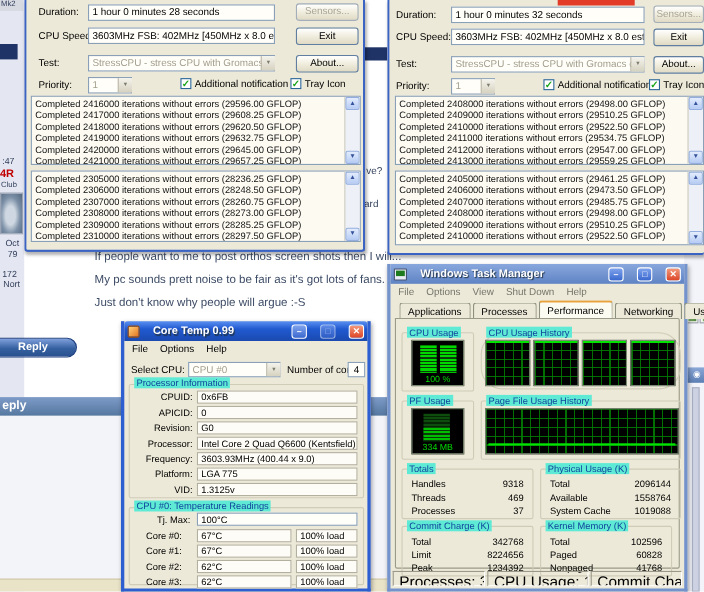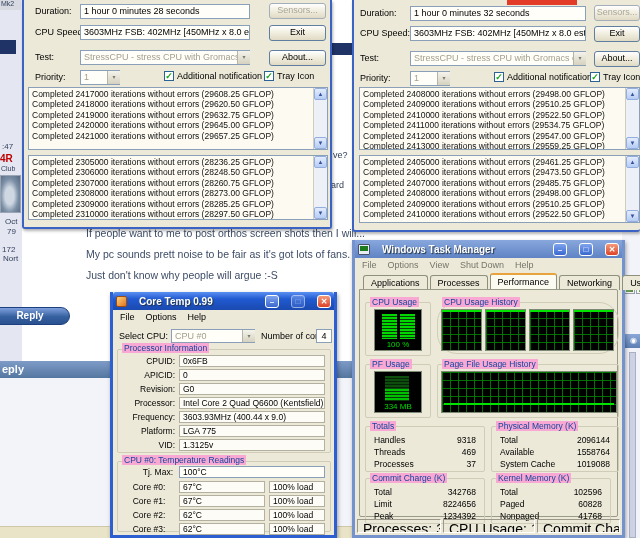--- a/index.html
+++ b/index.html
@@ -42,21 +42,21 @@
   .sarrow{position:absolute;left:0;width:13px;height:12px;background:linear-gradient(180deg,#e3ecfd,#b6ccf4);border:1px solid #93aede;border-radius:2px;font-size:6px;color:#35529b;text-align:center;line-height:11px;}
   .sarrow.up{top:0;} .sarrow.down{bottom:0;}
 
   .titlebar{position:absolute;left:0;top:0;right:0;height:18px;display:flex;align-items:center;padding:0 3px;gap:12px;}
   .ttext{color:#fff;font-weight:bold;font-size:10px;flex:1;white-space:nowrap;overflow:hidden;text-shadow:1px 1px 1px #234;}
   .tbtn{width:14px;height:13px;border:1px solid #fff;border-radius:3px;font-size:8px;line-height:11px;text-align:center;color:#fff;font-weight:bold;flex:0 0 auto;}
   .tbtn.min,.tbtn.max{background:linear-gradient(180deg,#7fa3ec,#3a68cf);}
   .tbtn.close{background:linear-gradient(180deg,#f49a7c,#dd4426);}
   .menubar{position:absolute;font-size:9px;color:#000;display:flex;}
   .menubar span{padding:1px 6px 1px 5px;}
-  .grouplabel{position:absolute;font-size:8.5px;color:#10449c;background:#f9a8d4;padding:0 2px;white-space:nowrap;}
+  .grouplabel{position:absolute;font-size:8.5px;color:#10449c;background:#5eead4;padding:0 2px;white-space:nowrap;}
   .gbox{position:absolute;border:1px solid #cfccb8;border-radius:2px;}
 
   
   #coretemp{border:3px solid #2e5fd0;border-top:none;box-shadow:1px 2px 4px rgba(0,0,0,.35);}
   .ct-title{background:linear-gradient(180deg,#5a90f2,#2059d0 40%,#1b4ab0);border-radius:3px 3px 0 0;}
   .ct-icon{width:11px;height:11px;background:linear-gradient(135deg,#ffd27a,#e2731f);border:1px solid #9a4f10;border-radius:2px;flex:0 0 auto;}
   .ct-rows{position:absolute;}
   .ct-row{height:14px;position:relative;}
   .ct-lbl{position:absolute;left:0;width:52px;text-align:right;font-size:8.5px;top:1px;}
   .ct-val{position:absolute;left:56px;right:0;top:0;height:12px;background:#fdfcf6;border:1px solid #b4b0a0;font-size:8.5px;padding:0 3px;white-space:nowrap;overflow:hidden;}
@@ -155,20 +155,21 @@
       <span class="chkbox">✓</span>
       <span>Additional notification</span>
     </span>
     <span class="chk" style="left:240px;top:71px;">
       <span class="chkbox">✓</span>
       <span>Tray Icon</span>
     </span>
 
     <div class="logbox" style="left:4px;top:87px;width:300px;height:63px;">
       <div class="loglines">
+          <div class="logline">Completed 2416000 iterations without errors (29596.00 GFLOP)</div>
           <div class="logline">Completed 2417000 iterations without errors (29608.25 GFLOP)</div>
           <div class="logline">Completed 2418000 iterations without errors (29620.50 GFLOP)</div>
           <div class="logline">Completed 2419000 iterations without errors (29632.75 GFLOP)</div>
           <div class="logline">Completed 2420000 iterations without errors (29645.00 GFLOP)</div>
           <div class="logline">Completed 2421000 iterations without errors (29657.25 GFLOP)</div>
         </div>
       <div class="vscroll">
         <div class="sarrow up">▲</div>
         <div class="sarrow down">▼</div>
       </div>
@@ -394,21 +395,21 @@
             <span class="tm-l">Threads</span>
             <span class="tm-v">469</span>
           </div>
           <div class="tm-row">
             <span class="tm-l">Processes</span>
             <span class="tm-v">37</span>
           </div>
         </div>
     </div>
     <div class="gbox" style="left:136px;top:186px;width:128px;height:46px;">
-      <span class="grouplabel" style="left:4px;top:-6px;">Physical Memory (K)</span>
+      <span class="grouplabel" style="left:4px;top:-6px;">Physical Usage (K)</span>
       <div class="tm-rows">
           <div class="tm-row">
             <span class="tm-l">Total</span>
             <span class="tm-v">2096144</span>
           </div>
           <div class="tm-row">
             <span class="tm-l">Available</span>
             <span class="tm-v">1558764</span>
           </div>
           <div class="tm-row">

